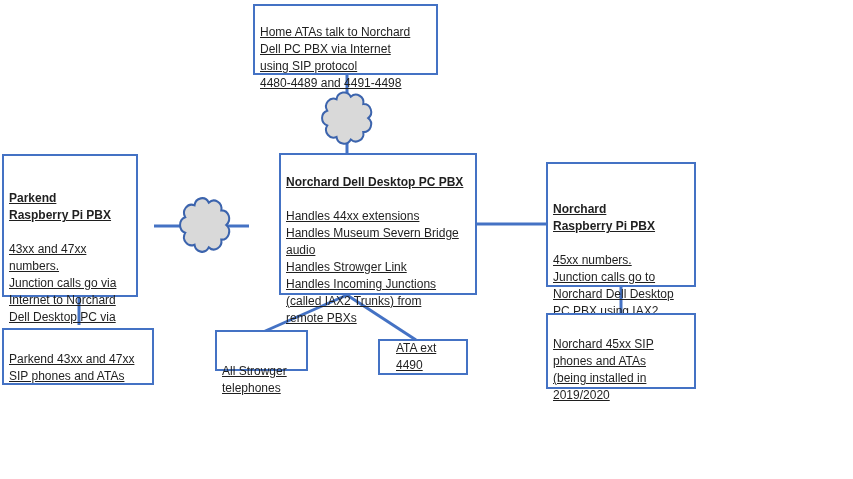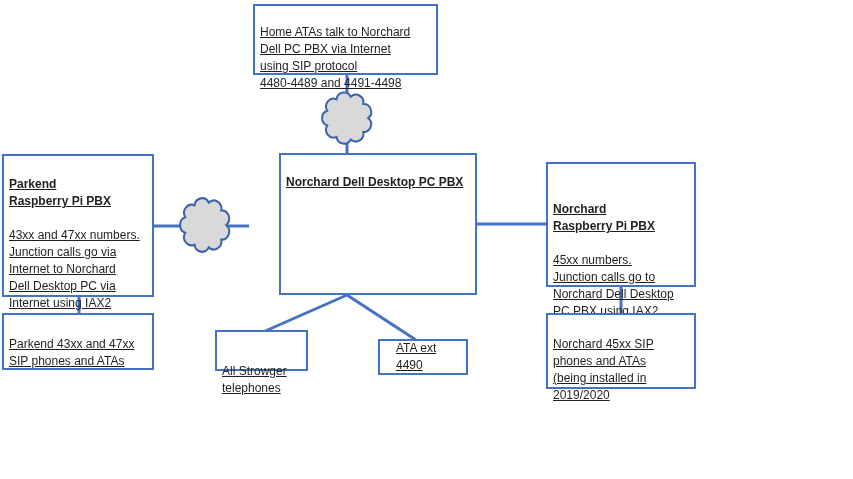--- a/index.html
+++ b/index.html
@@ -68,46 +68,53 @@
     <use href="#cloudShape" class="cloud" transform="translate(172.1,189.5) scale(0.66,0.71)"></use>
   </svg>
 
   <div class="box" style="left:253px;top:4px;width:185px;height:71px;padding-top:1px;">
     <div>Home ATAs talk to Norchard
 Dell PC PBX via Internet
 using SIP protocol
 4480-4489 and 4491-4498</div>
   </div>
 
-  <div class="box" style="left:2px;top:154px;width:152px;height:143px;padding-top:3px;">
+  <div class="box" style="left:2px;top:154px;width:136px;height:143px;padding-top:17px;">
     <div class="bold">Parkend
 Raspberry Pi PBX</div>
     <div class="body">43xx and 47xx numbers.
 Junction calls go via
 Internet to Norchard
 Dell Desktop PC via
 Internet using IAX2
 protocol</div>
   </div>
 
   <div class="box" style="left:247px;top:153px;width:198px;height:142px;padding-top:2px;margin-left:32px;">
     <div class="bold">Norchard Dell Desktop PC PBX</div>
+    <div class="body">Handles 44xx extensions
+Handles Museum Severn Bridge
+audio
+Handles Strowger Link
+Handles Incoming Junctions
+(called IAX2 Trunks) from
+remote PBXs</div>
   </div>
 
   <div class="box" style="left:546px;top:162px;width:150px;height:125px;padding-top:20px;">
     <div class="bold">Norchard
 Raspberry Pi PBX</div>
     <div class="body">45xx numbers.
 Junction calls go to
 Norchard Dell Desktop
 PC PBX using IAX2
 protocol</div>
   </div>
 
-  <div class="box" style="left:2px;top:313px;width:152px;height:57px;padding-top:4px;">
+  <div class="box" style="left:2px;top:328px;width:152px;height:57px;padding-top:4px;">
     <div>Parkend 43xx and 47xx
 SIP phones and ATAs</div>
   </div>
 
   <div class="box" style="left:215px;top:330px;width:93px;height:41px;padding-top:14px;">
     <div>All Strowger
 telephones</div>
   </div>
 
   <div class="box ata" style="left:378px;top:339px;width:90px;height:31px;">

